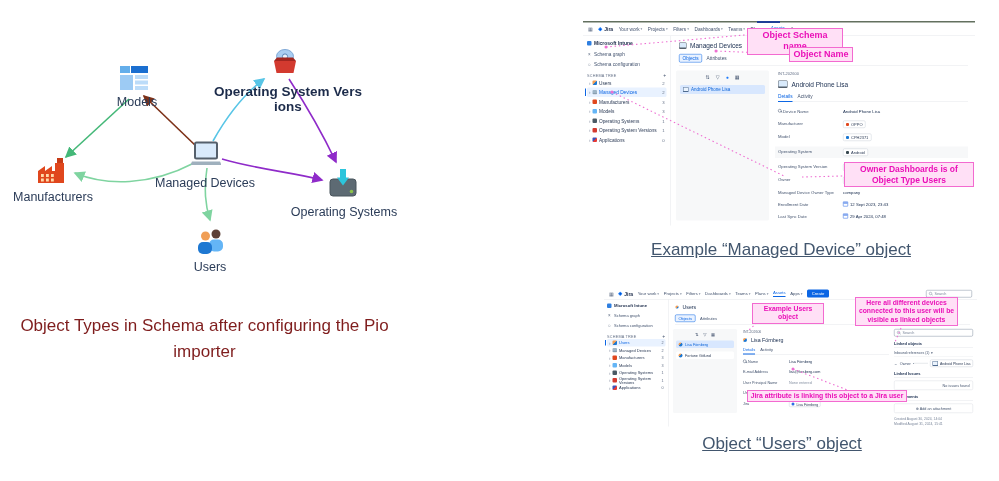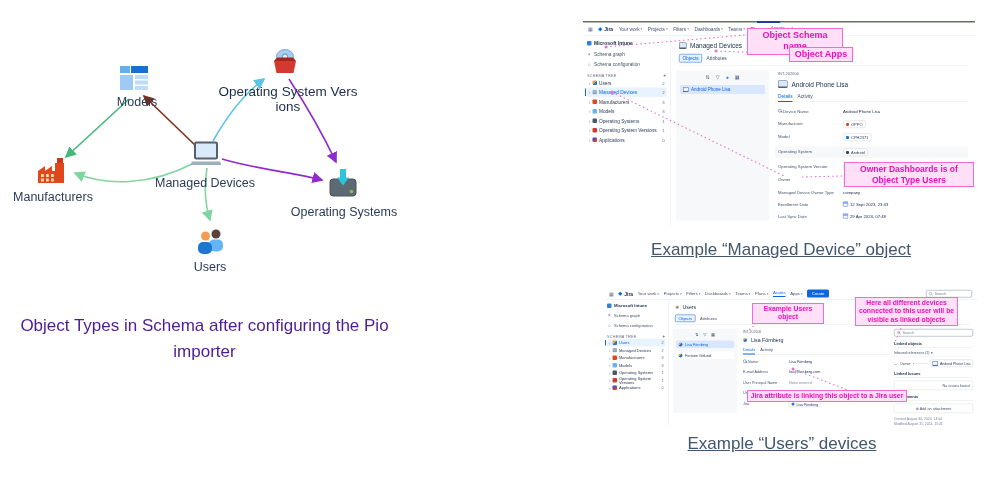--- a/index.html
+++ b/index.html
@@ -2,22 +2,22 @@
 <html><head>
 <meta charset="utf-8">
 <style>
   html,body{margin:0;padding:0;background:#fff;}
   .page{position:relative;width:999px;height:481px;background:#fff;overflow:hidden;
         font-family:"Liberation Sans","DejaVu Sans",sans-serif;color:#172b4d;}
 
   
   .dnode{position:absolute;}
   .dlabel{position:absolute;font-size:12.5px;color:#2b3c58;text-align:center;}
-  .dlabel.bold{font-weight:normal;font-size:13.5px;line-height:1.1;color:#1c2b4a;white-space:pre-line;}
-  .dcaption{position:absolute;font-size:17px;line-height:1.55;color:#4c1d95;text-align:center;}
+  .dlabel.bold{font-weight:bold;font-size:13.5px;line-height:1.1;color:#1c2b4a;white-space:pre-line;}
+  .dcaption{position:absolute;font-size:17px;line-height:1.55;color:#7f1d1d;text-align:center;}
 
   
   .shot{position:absolute;transform:scale(.5);transform-origin:0 0;background:#fff;z-index:1;}
   .topline{position:absolute;left:0;top:0;height:3px;width:100%;background:#63705f;}
   .topblue{position:absolute;left:348px;top:0;height:4px;width:46px;background:#1f3f96;}
   .nav{display:flex;align-items:center;gap:11px;height:26px;padding:0 10px;border-bottom:1px solid #e4e6ea;
        font-size:9.5px;color:#42526e;position:relative;margin-top:3px;}
   .s2 .nav{margin-top:0;height:22px;font-size:8.5px;gap:9px;}
   .gridglyph{font-size:10px;color:#5e6c84;}
   .logo{display:flex;align-items:center;gap:3px;font-weight:bold;color:#22314f;font-size:10px;}
@@ -661,22 +661,22 @@
     </g>
     <g fill="#ee6fd2">
       <circle cx="606" cy="47" r="1.5"></circle>
         <circle cx="716" cy="51" r="1.5"></circle>
       <circle cx="612" cy="92" r="1.5"></circle>
         <circle cx="793" cy="369" r="1.5"></circle>
     </g>
   </svg>
 
   <div class="ann big" style="left:747px;top:28px;width:90px;">Object Schema name</div>
-  <div class="ann big" style="left:789px;top:47px;width:58px;">Object Apps</div>
+  <div class="ann big" style="left:789px;top:47px;width:58px;">Object Name</div>
   <div class="ann mid" style="left:844px;top:162px;width:124px;">Owner Dashboards is of Object Type Users</div>
   <div class="ann small" style="left:752px;top:303px;width:66px;">Example Users object</div>
   <div class="ann small" style="left:855px;top:297px;width:97px;">Here all different devices connected to this user will be visible as linked objects</div>
   <div class="ann small" style="left:747px;top:390px;width:154px;">Jira attribute is linking this object to a Jira user</div>
 
   <div class="caption" style="left:583px;top:240px;width:396px;">Example “Managed Device” object</div>
-  <div class="caption" style="left:592px;top:434px;width:380px;">Example “Users” devices</div>
+  <div class="caption" style="left:592px;top:434px;width:380px;">Object “Users” object</div>
 
 </div>
 
 </body></html>

